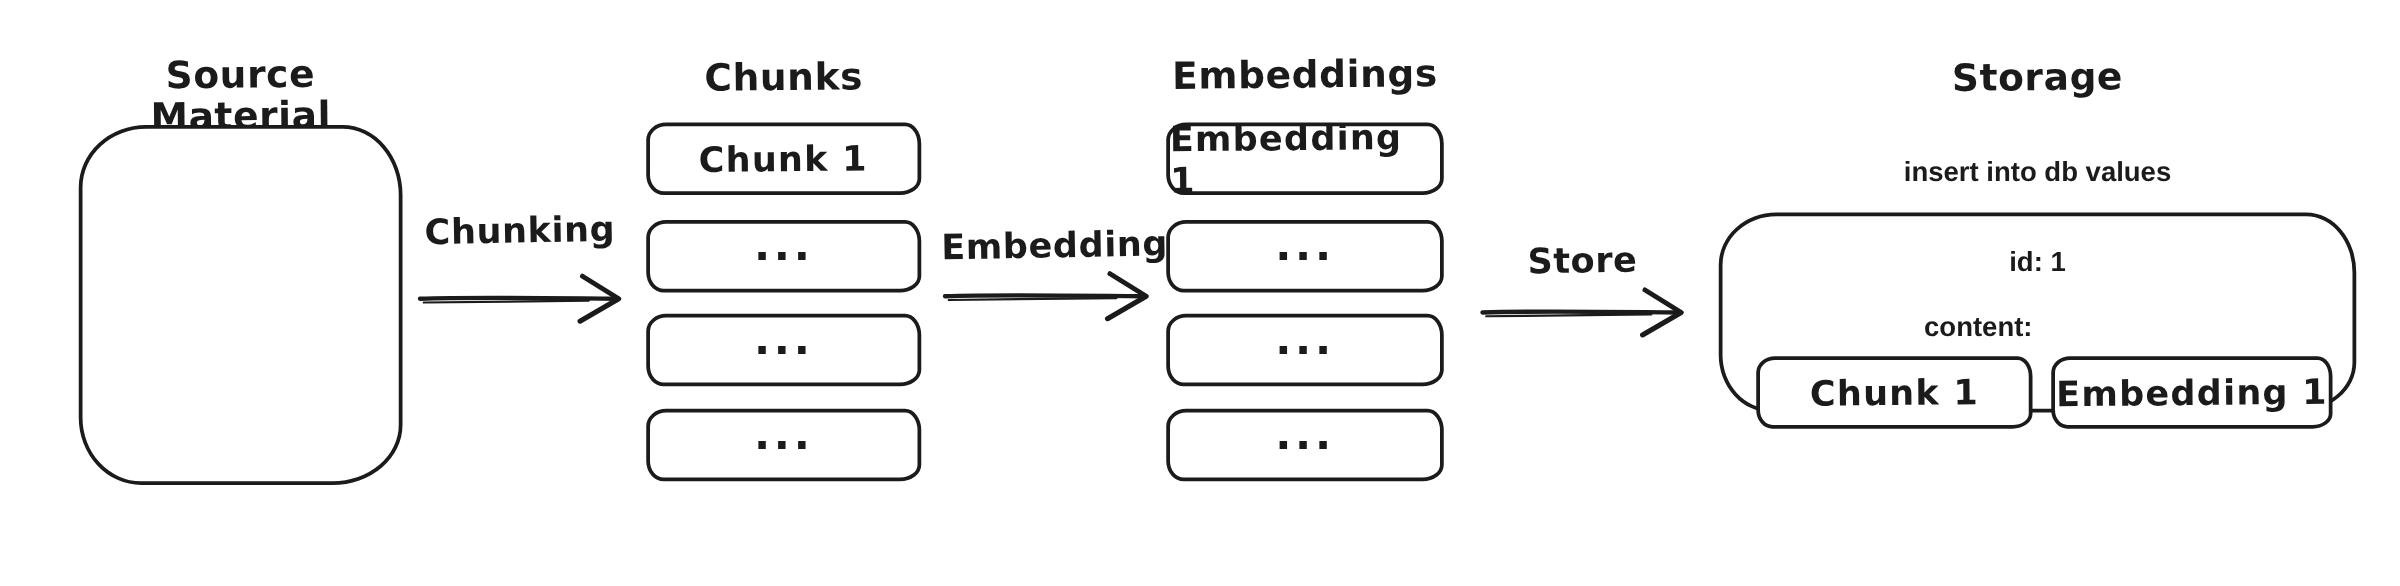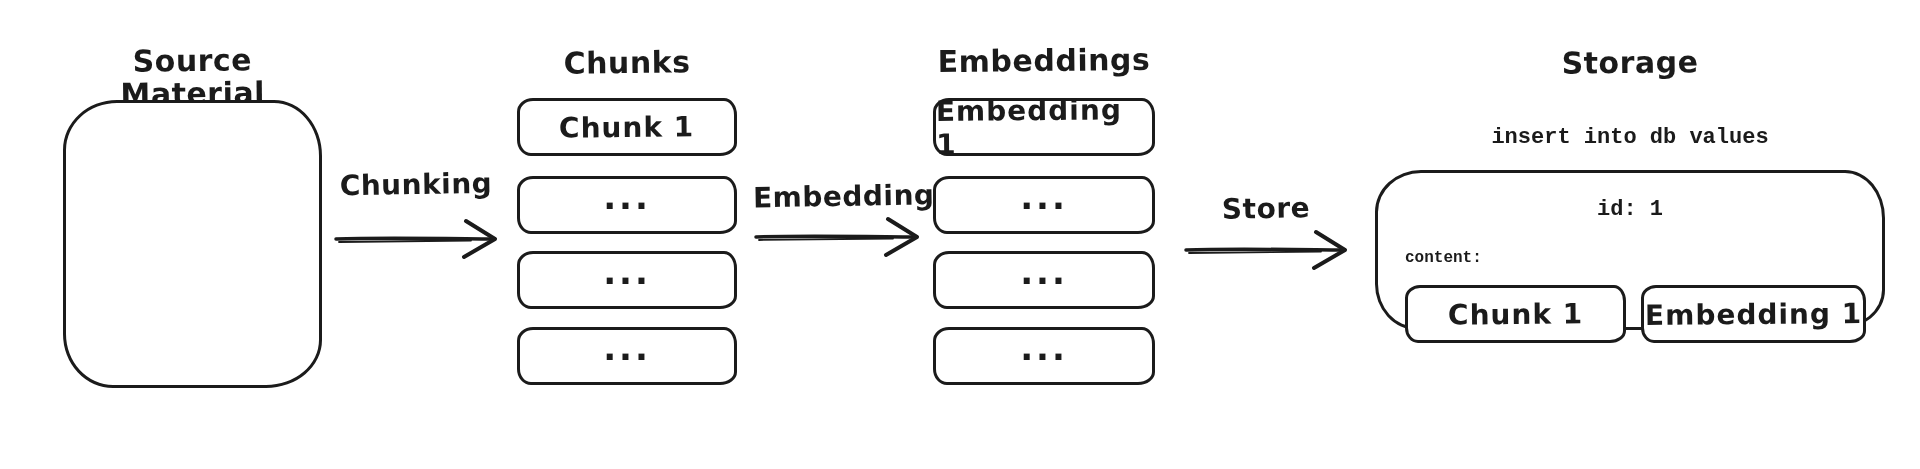--- a/index.html
+++ b/index.html
@@ -5,21 +5,21 @@
   :root { --ink:#1b1b1b; --bg:#ffffff; }
   * { box-sizing:border-box; }
   html,body { margin:0; padding:0; background:var(--bg); }
   .canvas {
     position:relative; width:1920px; height:469px;
     background:var(--bg); color:var(--ink);
     font-family:"DejaVu Sans", sans-serif;
     overflow:hidden;
   }
   .hand { font-family:"DejaVu Sans", sans-serif; font-weight:600; color:var(--ink); }
-  .mono { font-family:Liberation Mono, monospace; font-weight:bold; color:var(--ink); }
+  .mono { font-family:Liberation Sans, sans-serif; font-weight:bold; color:var(--ink); }
 
   .title {
     position:absolute; text-align:center; font-size:30px; line-height:1.1;
     transform:rotate(-0.6deg); letter-spacing:0.5px;
   }
   .flow-label {
     position:absolute; text-align:center; font-size:28px; line-height:1.1;
     transform:rotate(-1deg); letter-spacing:0.5px;
   }
   .caption {
@@ -35,21 +35,21 @@
   .source-box  { border-radius:54px 48px 56px 50px / 50px 56px 48px 54px; }
   .storage-box { border-radius:46px 40px 48px 42px / 42px 48px 40px 46px; }
   .inner-box   { border-radius:15px 12px 16px 13px / 13px 16px 12px 15px; }
 
   .box-label { font-size:28px; letter-spacing:1px; transform:rotate(-0.5deg); }
   .dots { font-size:34px; letter-spacing:3px; line-height:1; transform:translateY(-8px); }
 
   .arrow { position:absolute; color:var(--ink); }
 
   .id-line     { position:absolute; left:0; top:24px; width:100%; text-align:center; font-size:22px; }
-  .field-label { position:absolute; top:76px; text-align:left; font-size:16px; }
+  .field-label { position:absolute; top:76px; text-align:right; font-size:22px; }
 </style>
 </head>
 <body>
 
 <div class="canvas">
 
   <div class="hand title" style="left:63px; top:44px; width:259px;">Source Material</div>
   <div class="sketch-box source-box" style="left:63px; top:100px; width:259px; height:288px;"></div>
 
   <div class="hand flow-label" style="left:333px; top:170px; width:166px;">Chunking</div>

